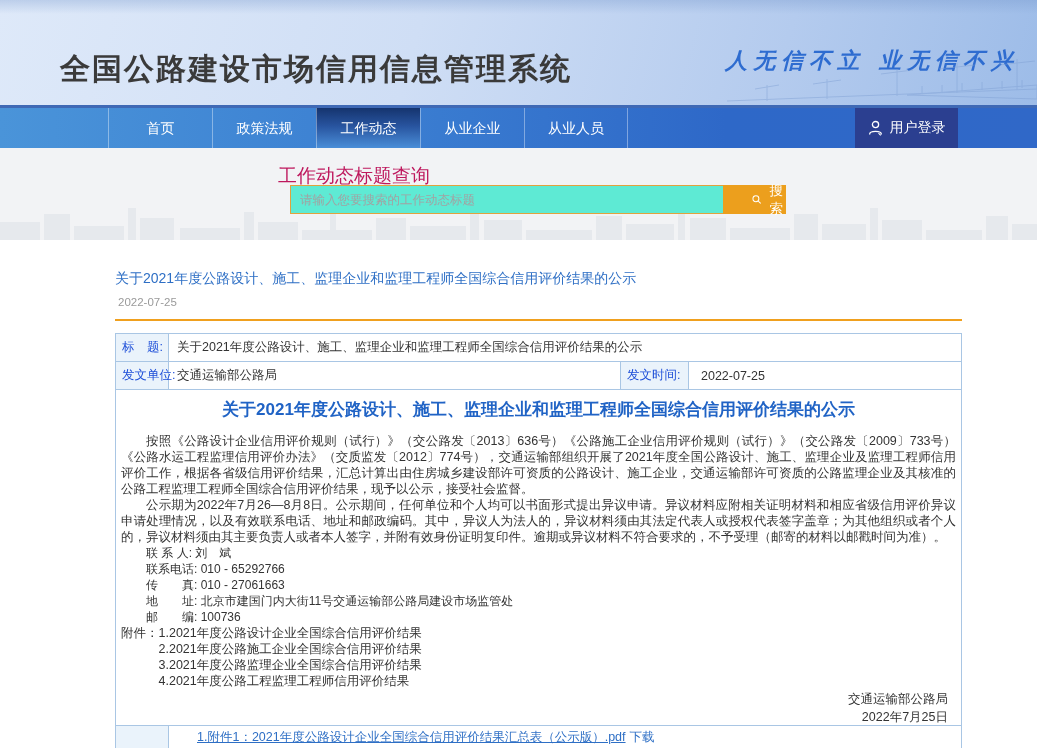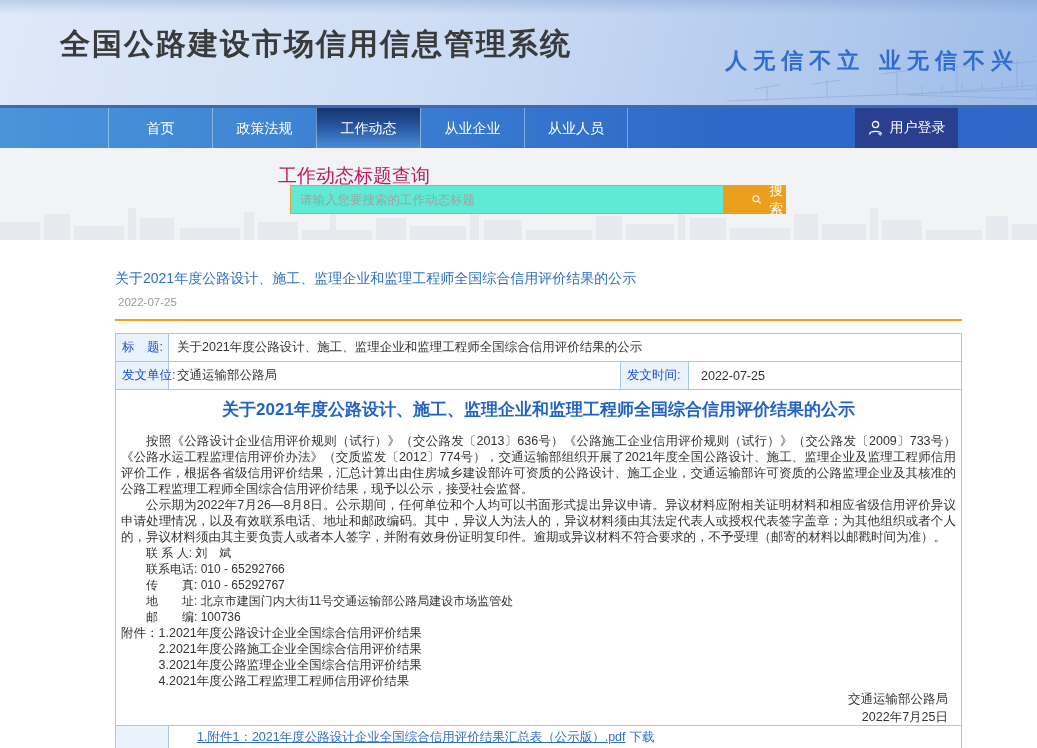--- a/index.html
+++ b/index.html
@@ -5,24 +5,24 @@
   * { margin:0; padding:0; box-sizing:border-box; }
   html,body { width:1037px; height:748px; overflow:hidden; }
   body { font-family:"Liberation Sans","DejaVu Sans",sans-serif; background:#fff; color:#333; }
   .page { position:relative; width:1037px; height:748px; overflow:hidden; background:#fff; }
 
   
   .header { position:relative; height:105px;
     background:linear-gradient(105deg,#dee9f9 0%,#cfdef5 40%,#b4cbee 75%,#9dbce8 100%); overflow:hidden; }
   .header::before { content:""; position:absolute; left:0; top:0; right:0; height:14px;
     background:linear-gradient(180deg,rgba(110,145,200,.30),rgba(110,145,200,0)); }
-  .site-title { position:absolute; left:60px; top:24px; font-size:30px; font-weight:bold;
+  .site-title { position:absolute; left:60px; top:49px; font-size:30px; font-weight:bold;
     color:#3a3a3a; letter-spacing:2px; white-space:nowrap; }
   .slogan { position:absolute; right:18px; top:46px; font-family:"DejaVu Serif","Liberation Serif",serif;
-    font-weight:bold; font-size:22px; color:#2e6cd0; letter-spacing:6px; white-space:nowrap;text-align:right; }
+    font-style:italic; font-weight:bold; font-size:22px; color:#2e6cd0; letter-spacing:6px; white-space:nowrap;text-align:right; }
   .crane-svg { position:absolute; right:0; bottom:0; opacity:.45; }
 
   
   .nav-strip { height:3px; background:#3f69b5; }
   .nav { position:relative; height:40px;
     background:linear-gradient(90deg,#4a94d9 0%,#3c80d2 35%,#2e68c8 70%,#3068c8 100%); }
   .tabs { position:absolute; left:108px; top:0; display:flex; height:40px; }
   .tab { width:104px; height:40px; line-height:40px; text-align:center; color:#fff; font-size:14px;
     border-left:1px solid rgba(255,255,255,.38); cursor:pointer; }
   .tab:last-child { border-right:1px solid rgba(255,255,255,.38); }
@@ -174,21 +174,21 @@
         <td class="val-time">2022-07-25</td>
       </tr>
       <tr>
         <td class="article-cell" colspan="4">
           <div class="art-title">关于2021年度公路设计、施工、监理企业和监理工程师全国综合信用评价结果的公示</div>
           <div class="art-body">
             <p>按照《公路设计企业信用评价规则（试行）》（交公路发〔2013〕636号）《公路施工企业信用评价规则（试行）》（交公路发〔2009〕733号）《公路水运工程监理信用评价办法》（交质监发〔2012〕774号），交通运输部组织开展了2021年度全国公路设计、施工、监理企业及监理工程师信用评价工作，根据各省级信用评价结果，汇总计算出由住房城乡建设部许可资质的公路设计、施工企业，交通运输部许可资质的公路监理企业及其核准的公路工程监理工程师全国综合信用评价结果，现予以公示，接受社会监督。</p>
             <p>公示期为2022年7月26—8月8日。公示期间，任何单位和个人均可以书面形式提出异议申请。异议材料应附相关证明材料和相应省级信用评价异议申请处理情况，以及有效联系电话、地址和邮政编码。其中，异议人为法人的，异议材料须由其法定代表人或授权代表签字盖章；为其他组织或者个人的，异议材料须由其主要负责人或者本人签字，并附有效身份证明复印件。逾期或异议材料不符合要求的，不予受理（邮寄的材料以邮戳时间为准）。</p>
             <div class="contact-line">联 系 人: 刘　斌</div>
             <div class="contact-line">联系电话: 010 - 65292766</div>
-            <div class="contact-line">传　　真: 010 - 65292767</div>
+            <div class="contact-line">传　　真: 010 - 27061663</div>
             <div class="contact-line">地　　址: 北京市建国门内大街11号交通运输部公路局建设市场监管处</div>
             <div class="contact-line">邮　　编: 100736</div>
             <div class="att">
               <span class="att-label">附件：</span>
               <div class="att-items">
                 <div>1.2021年度公路设计企业全国综合信用评价结果</div>
                 <div>2.2021年度公路施工企业全国综合信用评价结果</div>
                 <div>3.2021年度公路监理企业全国综合信用评价结果</div>
                 <div>4.2021年度公路工程监理工程师信用评价结果</div>
               </div>

